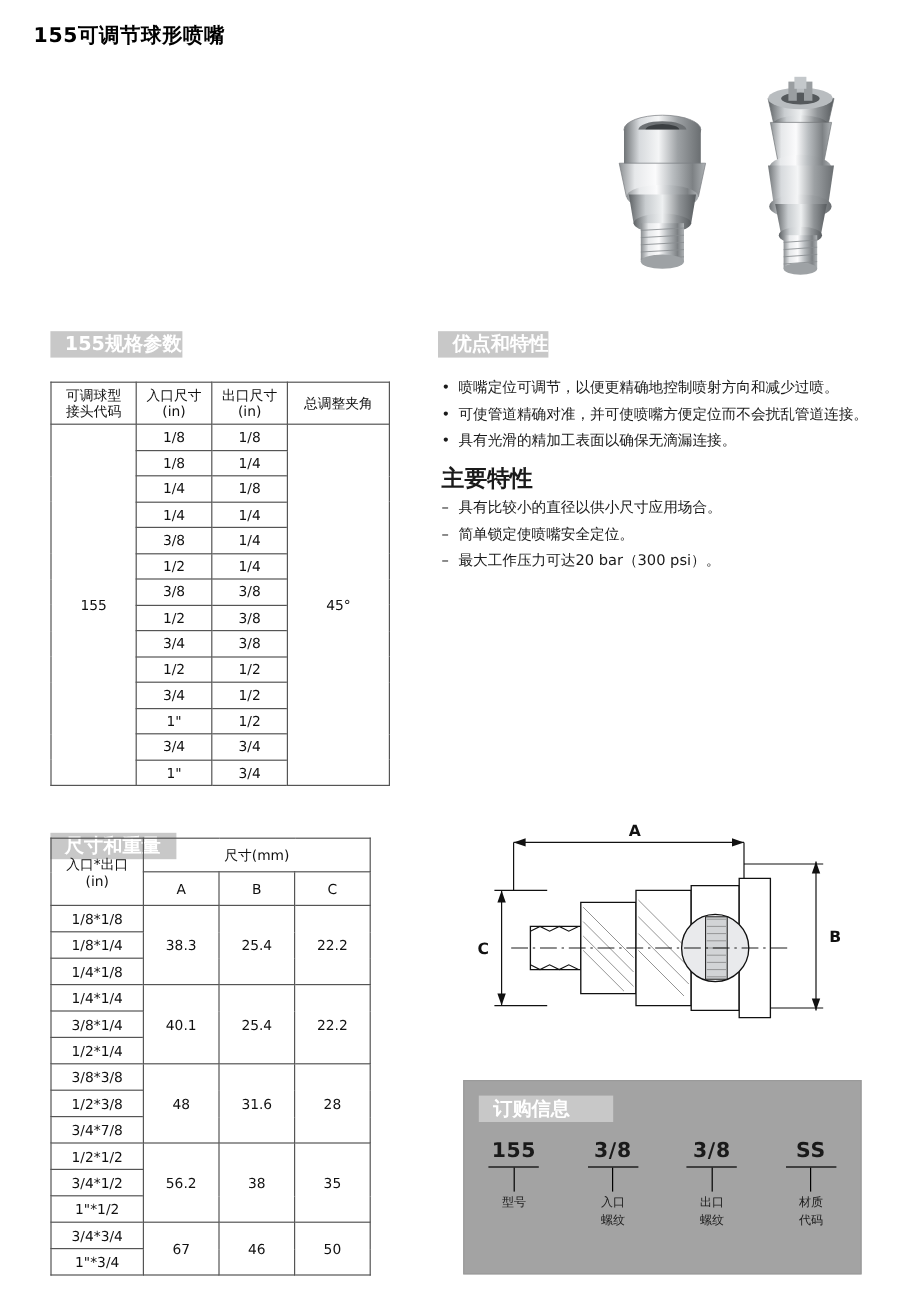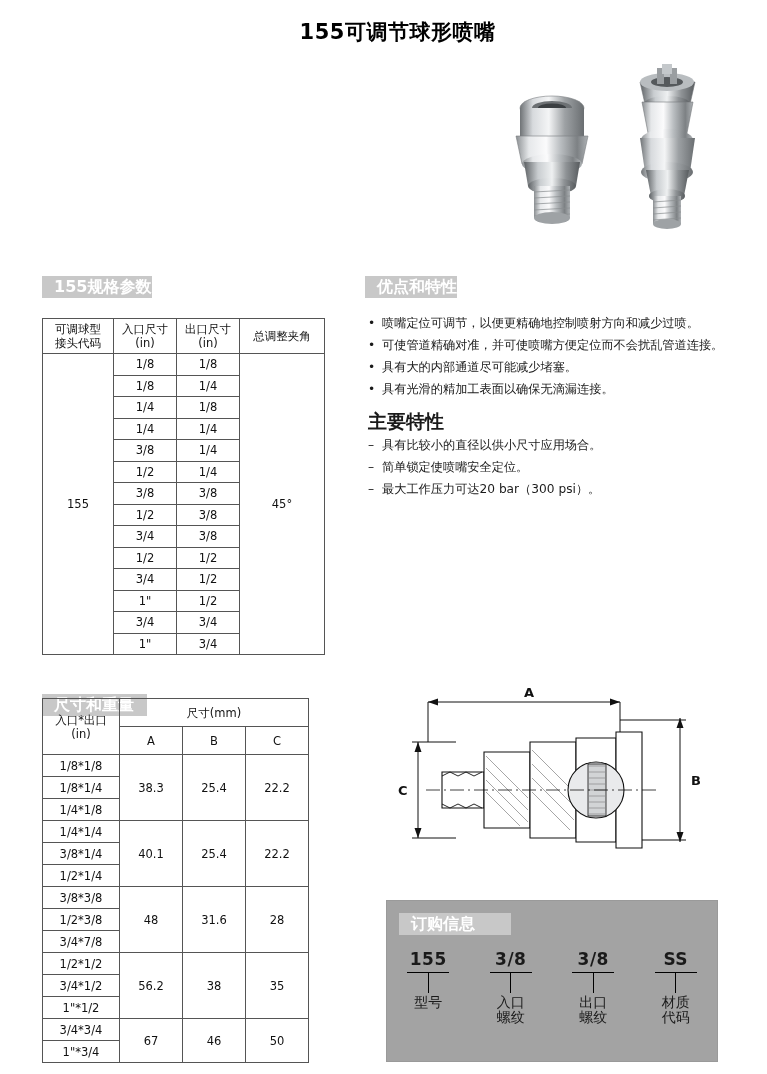--- a/index.html
+++ b/index.html
@@ -14,22 +14,21 @@
     color: #1a1a1a;
     position: relative;
     overflow: hidden;
   }
   .page {
     position: relative;
     width: 767px;
     height: 1074px;
   }
   .title {
-    text-align: center;
-    font-size: 21px;
+    font-size: 17px;
     font-weight: bold;
     letter-spacing: 0.5px;
     padding-top: 18px;
     color: #000;
     padding-left: 28px;
   }
   .intro {
     position: absolute;
     left: 42px;
     top: 68px;
@@ -187,21 +186,21 @@
     display: inline-block;
     min-width: 42px;
   }
   .order-line {
     width: 1px;
     height: 20px;
     background: #000;
     margin: 0 auto;
   }
   .order-label {
-    font-size: 14px;
+    font-size: 10px;
     line-height: 15px;
     margin-top: 2px;
   }
 </style>
 </head>
 <body>
 
 <div class="page">
 
   <div class="title">155可调节球形喷嘴</div>
@@ -362,21 +361,20 @@
           <td class="c-in">1"</td>
           <td class="c-out">3/4</td>
         </tr>
       </tbody>
   </table>
 
   <div class="adv">
     <ul id="adv-list">
         <li>喷嘴定位可调节，以便更精确地控制喷射方向和减少过喷。</li>
         <li>可使管道精确对准，并可使喷嘴方便定位而不会扰乱管道连接。</li>
-        <li>具有大的内部通道尽可能减少堵塞。</li>
         <li>具有光滑的精加工表面以确保无滴漏连接。</li>
       </ul>
     <h4>主要特性</h4>
     <ul class="dash" id="feat-list">
         <li>具有比较小的直径以供小尺寸应用场合。</li>
         <li>简单锁定使喷嘴安全定位。</li>
         <li>最大工作压力可达20 bar（300 psi）。</li>
       </ul>
   </div>
 

